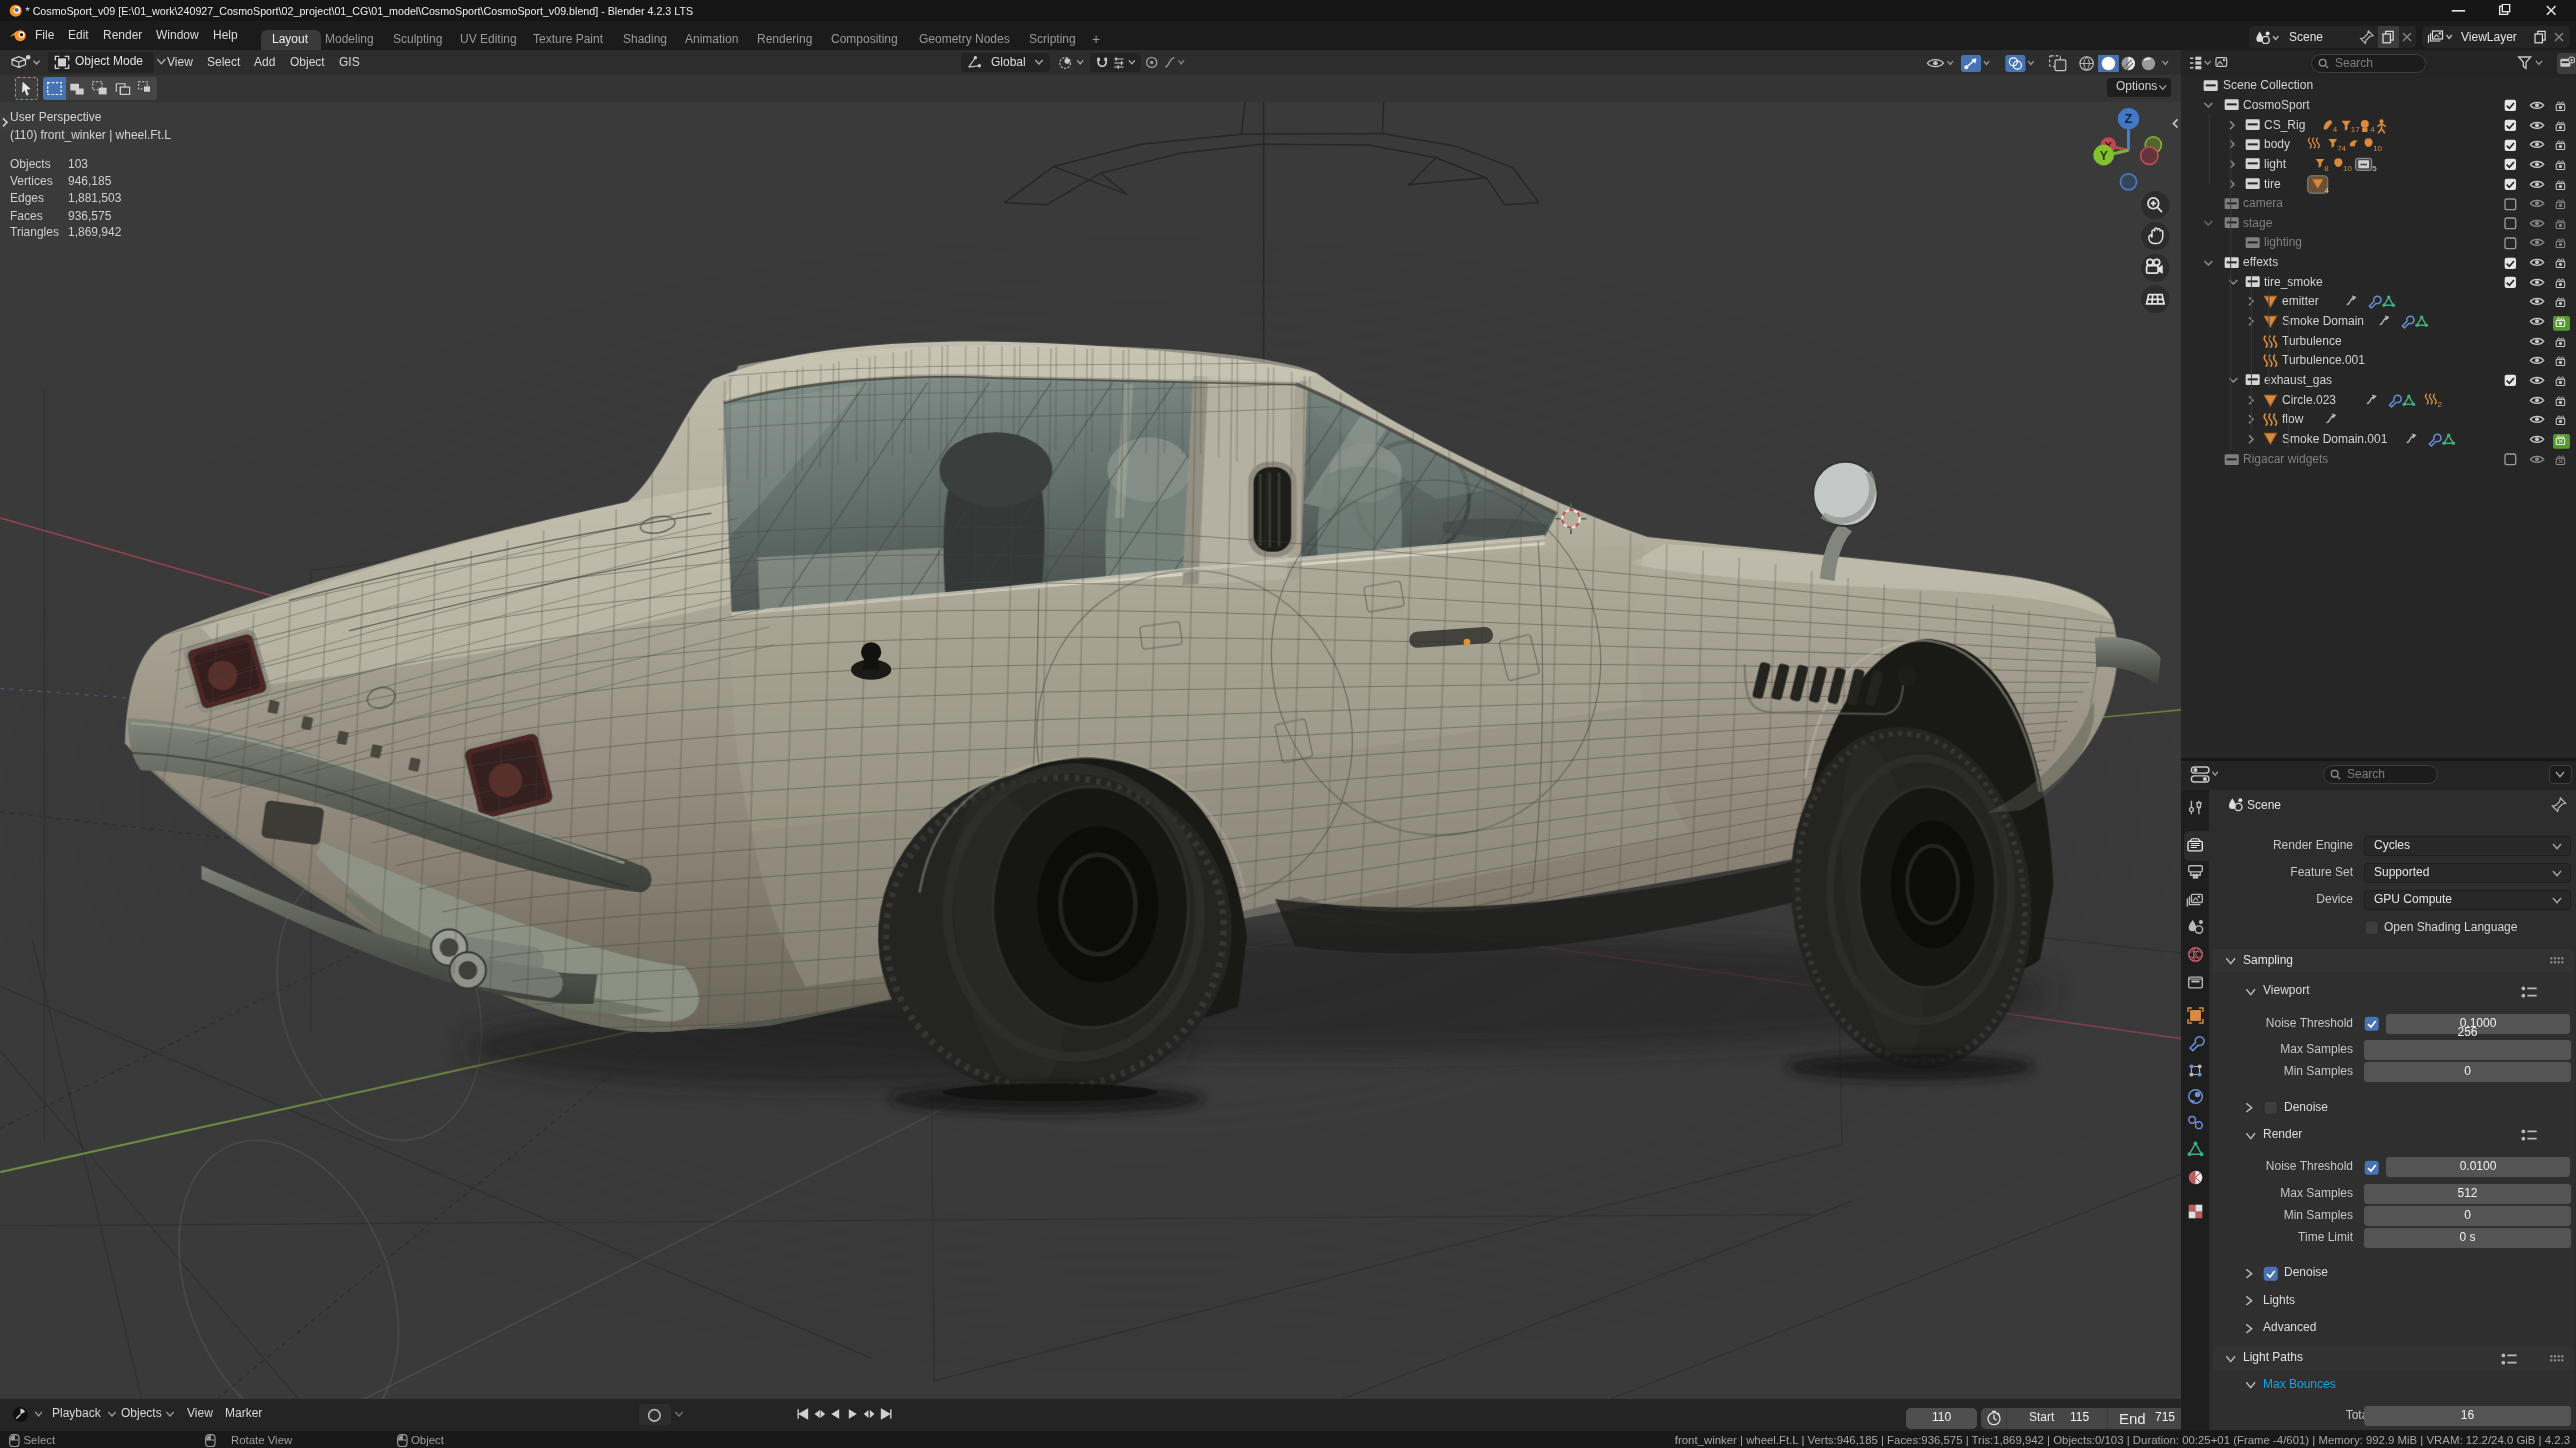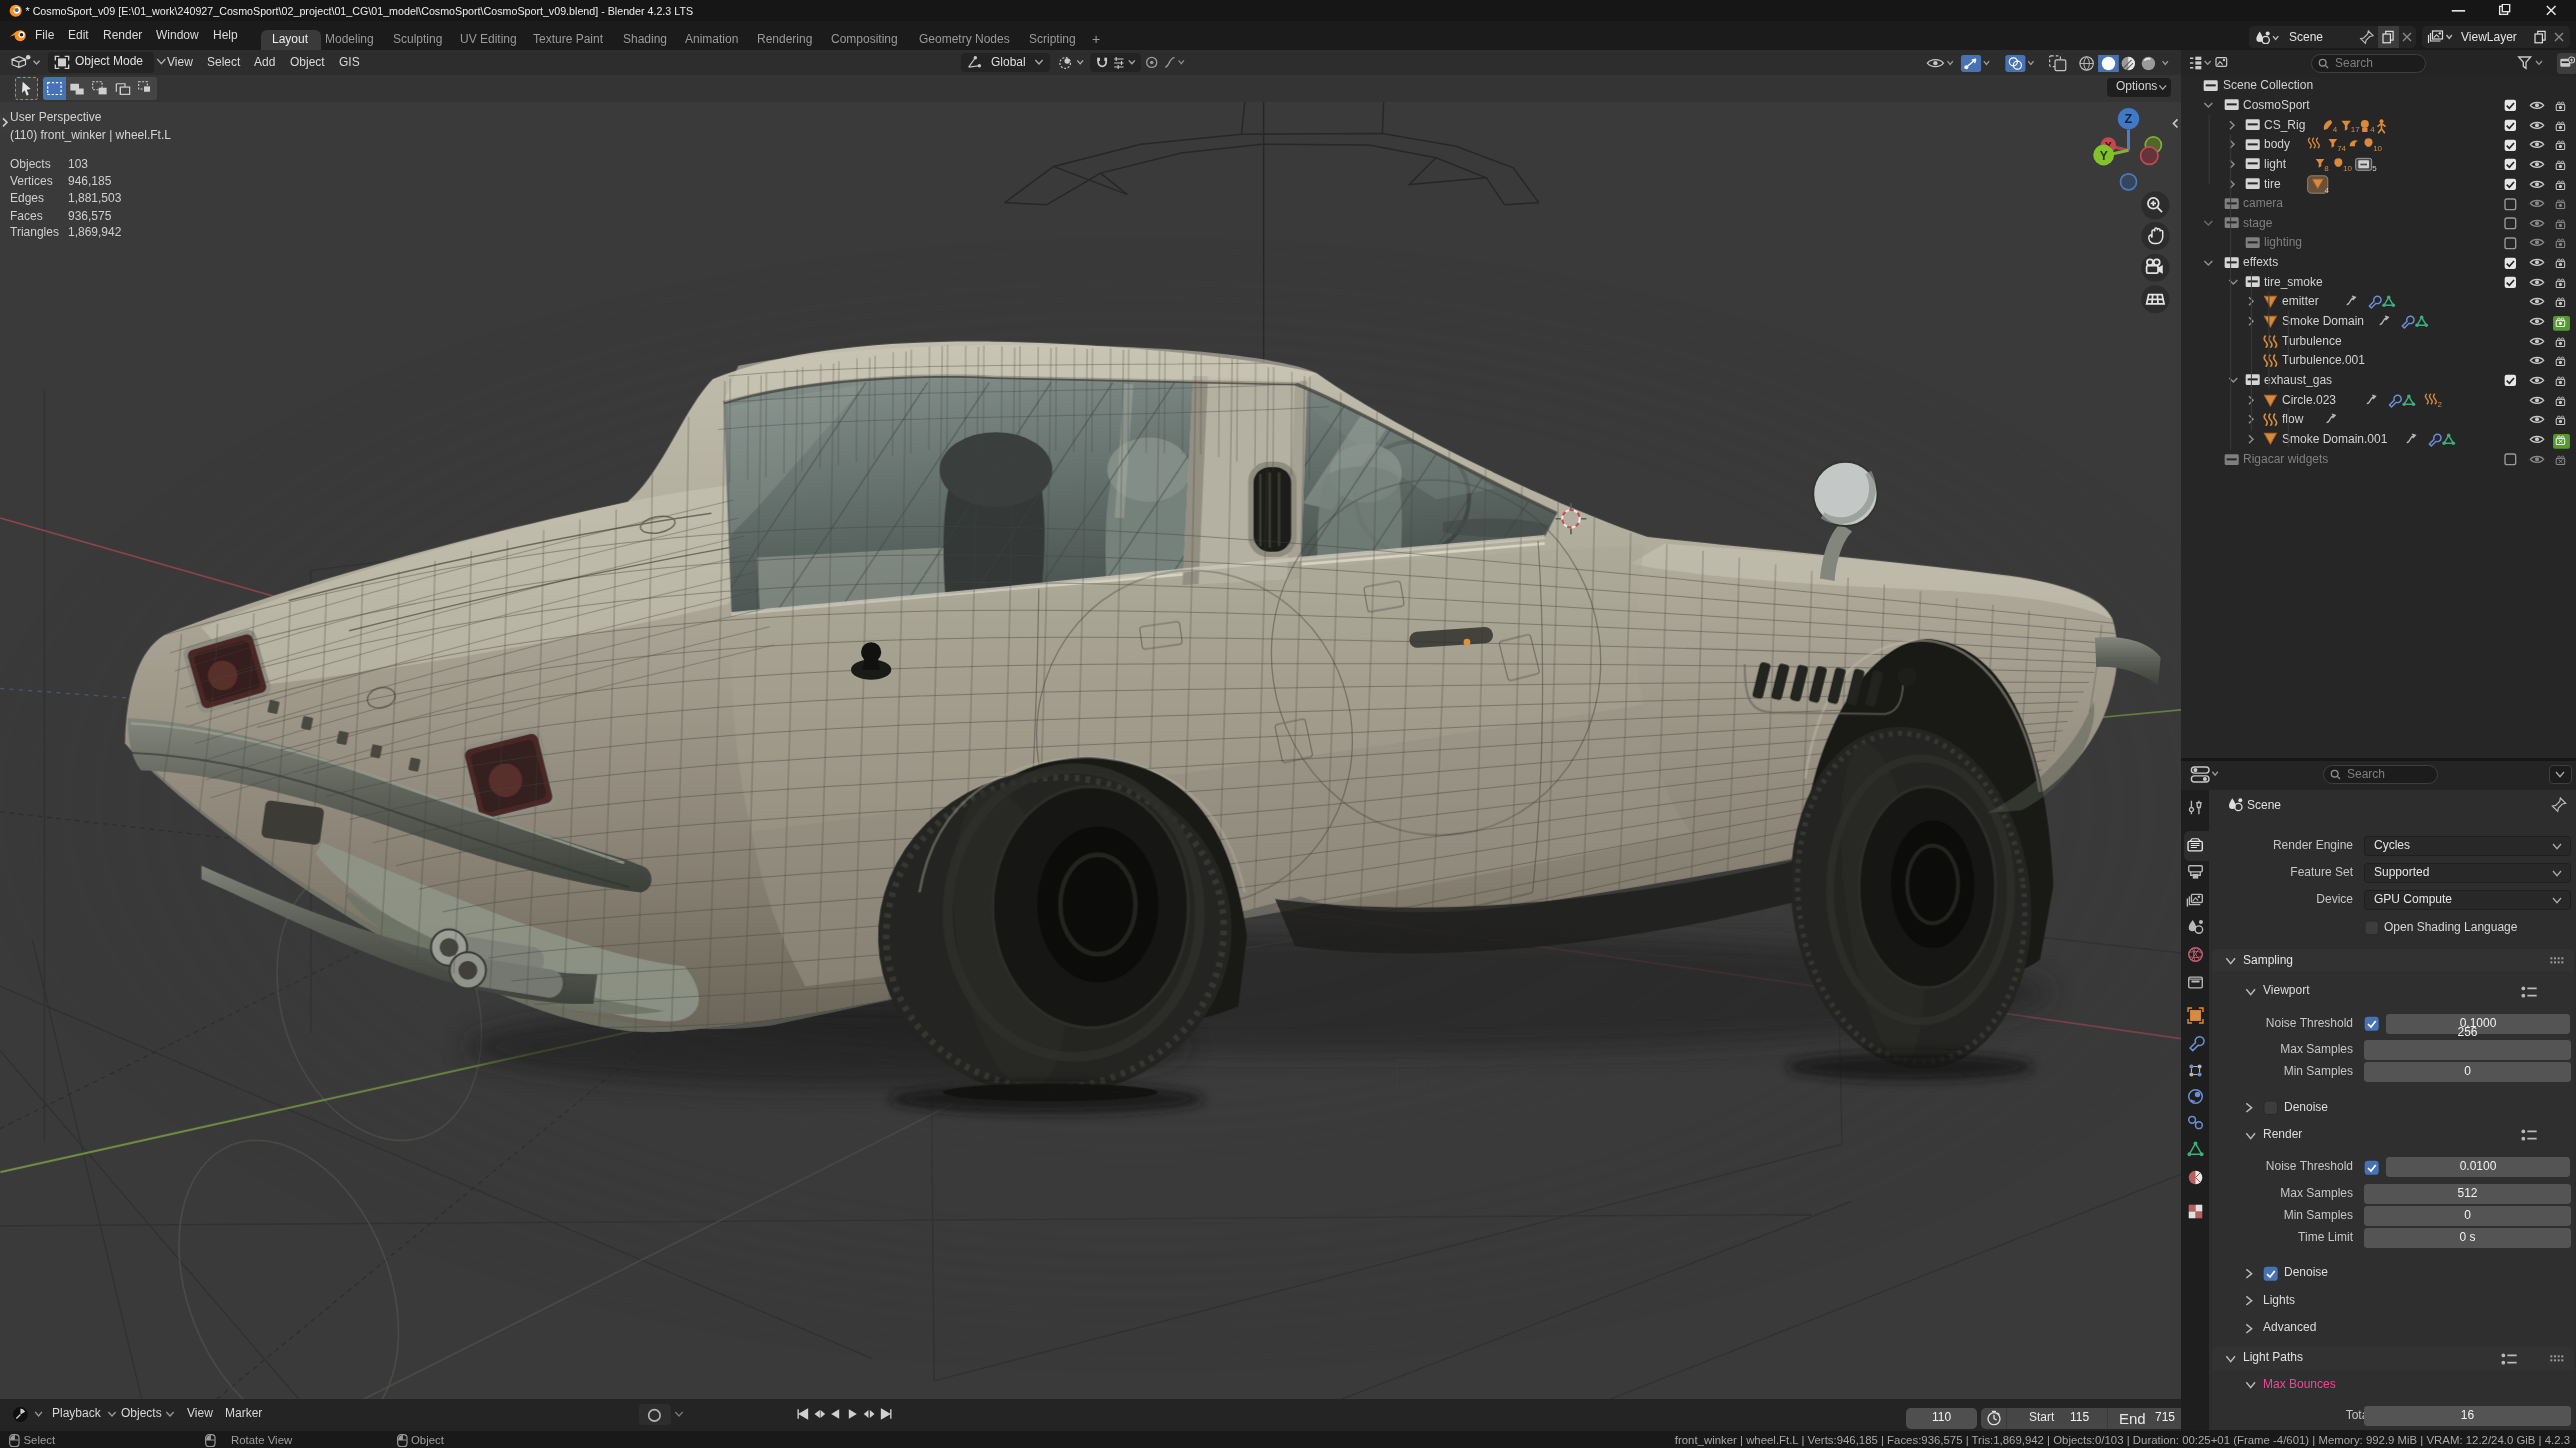--- a/index.html
+++ b/index.html
@@ -1258,21 +1258,21 @@
       <rect x="7.5" y="8" width="3" height="3" fill="#9a9a9a"></rect>
       <rect x="13.0" y="2" width="3" height="3" fill="#9a9a9a"></rect>
       <rect x="13.0" y="8" width="3" height="3" fill="#9a9a9a"></rect>
       <rect x="18.5" y="2" width="3" height="3" fill="#9a9a9a"></rect>
       <rect x="18.5" y="8" width="3" height="3" fill="#9a9a9a"></rect>
     </svg>
 <div class="abs" style="left:31px;top:610px;width:362px;height:60px;background:#2f2f2f"></div>
 <svg class="abs" style="left:64px;top:621px" width="11.4" height="8.7" viewBox="0 0 17 13">
       <path d="M2,2 l6.5,8 6.5,-8" stroke="#b9b9b9" stroke-width="2.2" fill="none"></path>
     </svg>
-<div class="t" style="left:82px;top:617px;font-size:12px;color:#ec4899">Max Bounces</div>
+<div class="t" style="left:82px;top:617px;font-size:12px;color:#0ea5e9">Max Bounces</div>
 <div class="t" style="left:0;top:648px;width:190px;text-align:right;font-size:12px;color:#c6c6c6">Total</div>
 <div class="abs" style="left:183px;top:646px;width:207px;height:20px;background:#545454;border-radius:3.4px"></div>
     <div class="t" style="left:183px;top:648px;width:207px;text-align:center;font-size:12px;color:#f2f2f2">16</div>
 </div>
 <div class="abs" style="left:2181px;top:758px;width:395px;height:2.7px;background:#161616"></div>
 <div id="timeline">
 <svg class="abs" style="left:10.7px;top:6px" width="39" height="19" viewBox="0 0 58 28">
 <circle cx="14" cy="14" r="11" fill="#0f0f0f"></circle>
 <path d="M14,14 L14,5 A9,9 0 0 1 21,10 Z" fill="#cfcfcf"></path>
 <path d="M14,14 l-6,6" stroke="#cfcfcf" stroke-width="2"></path>

